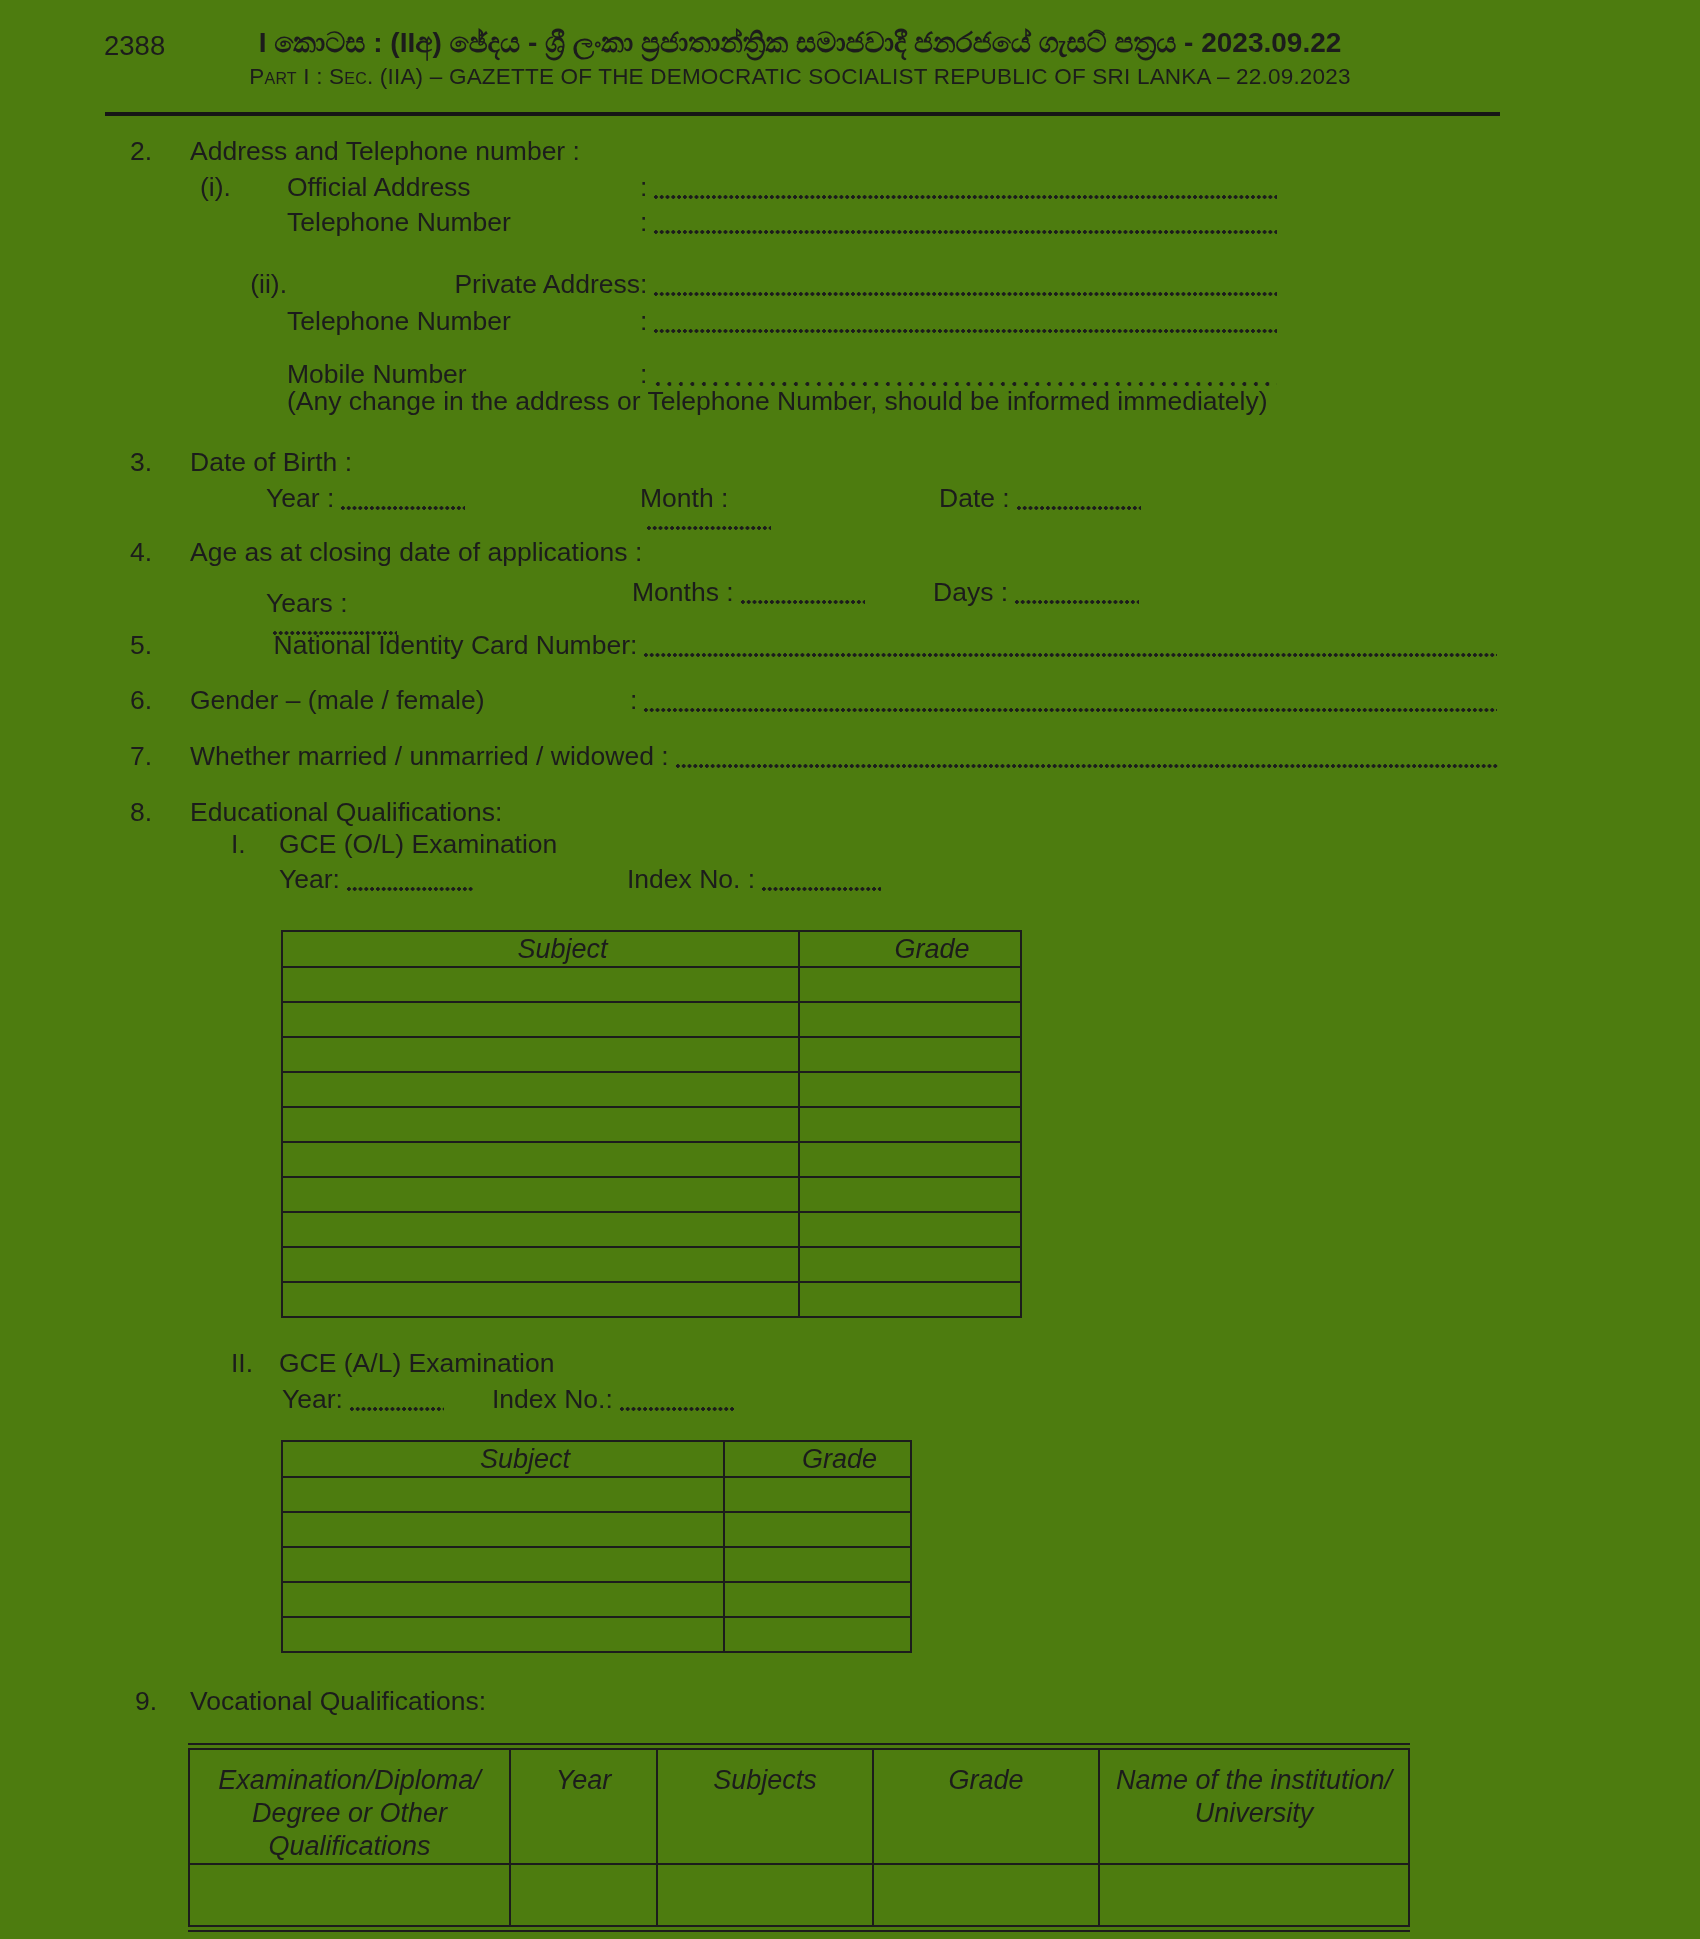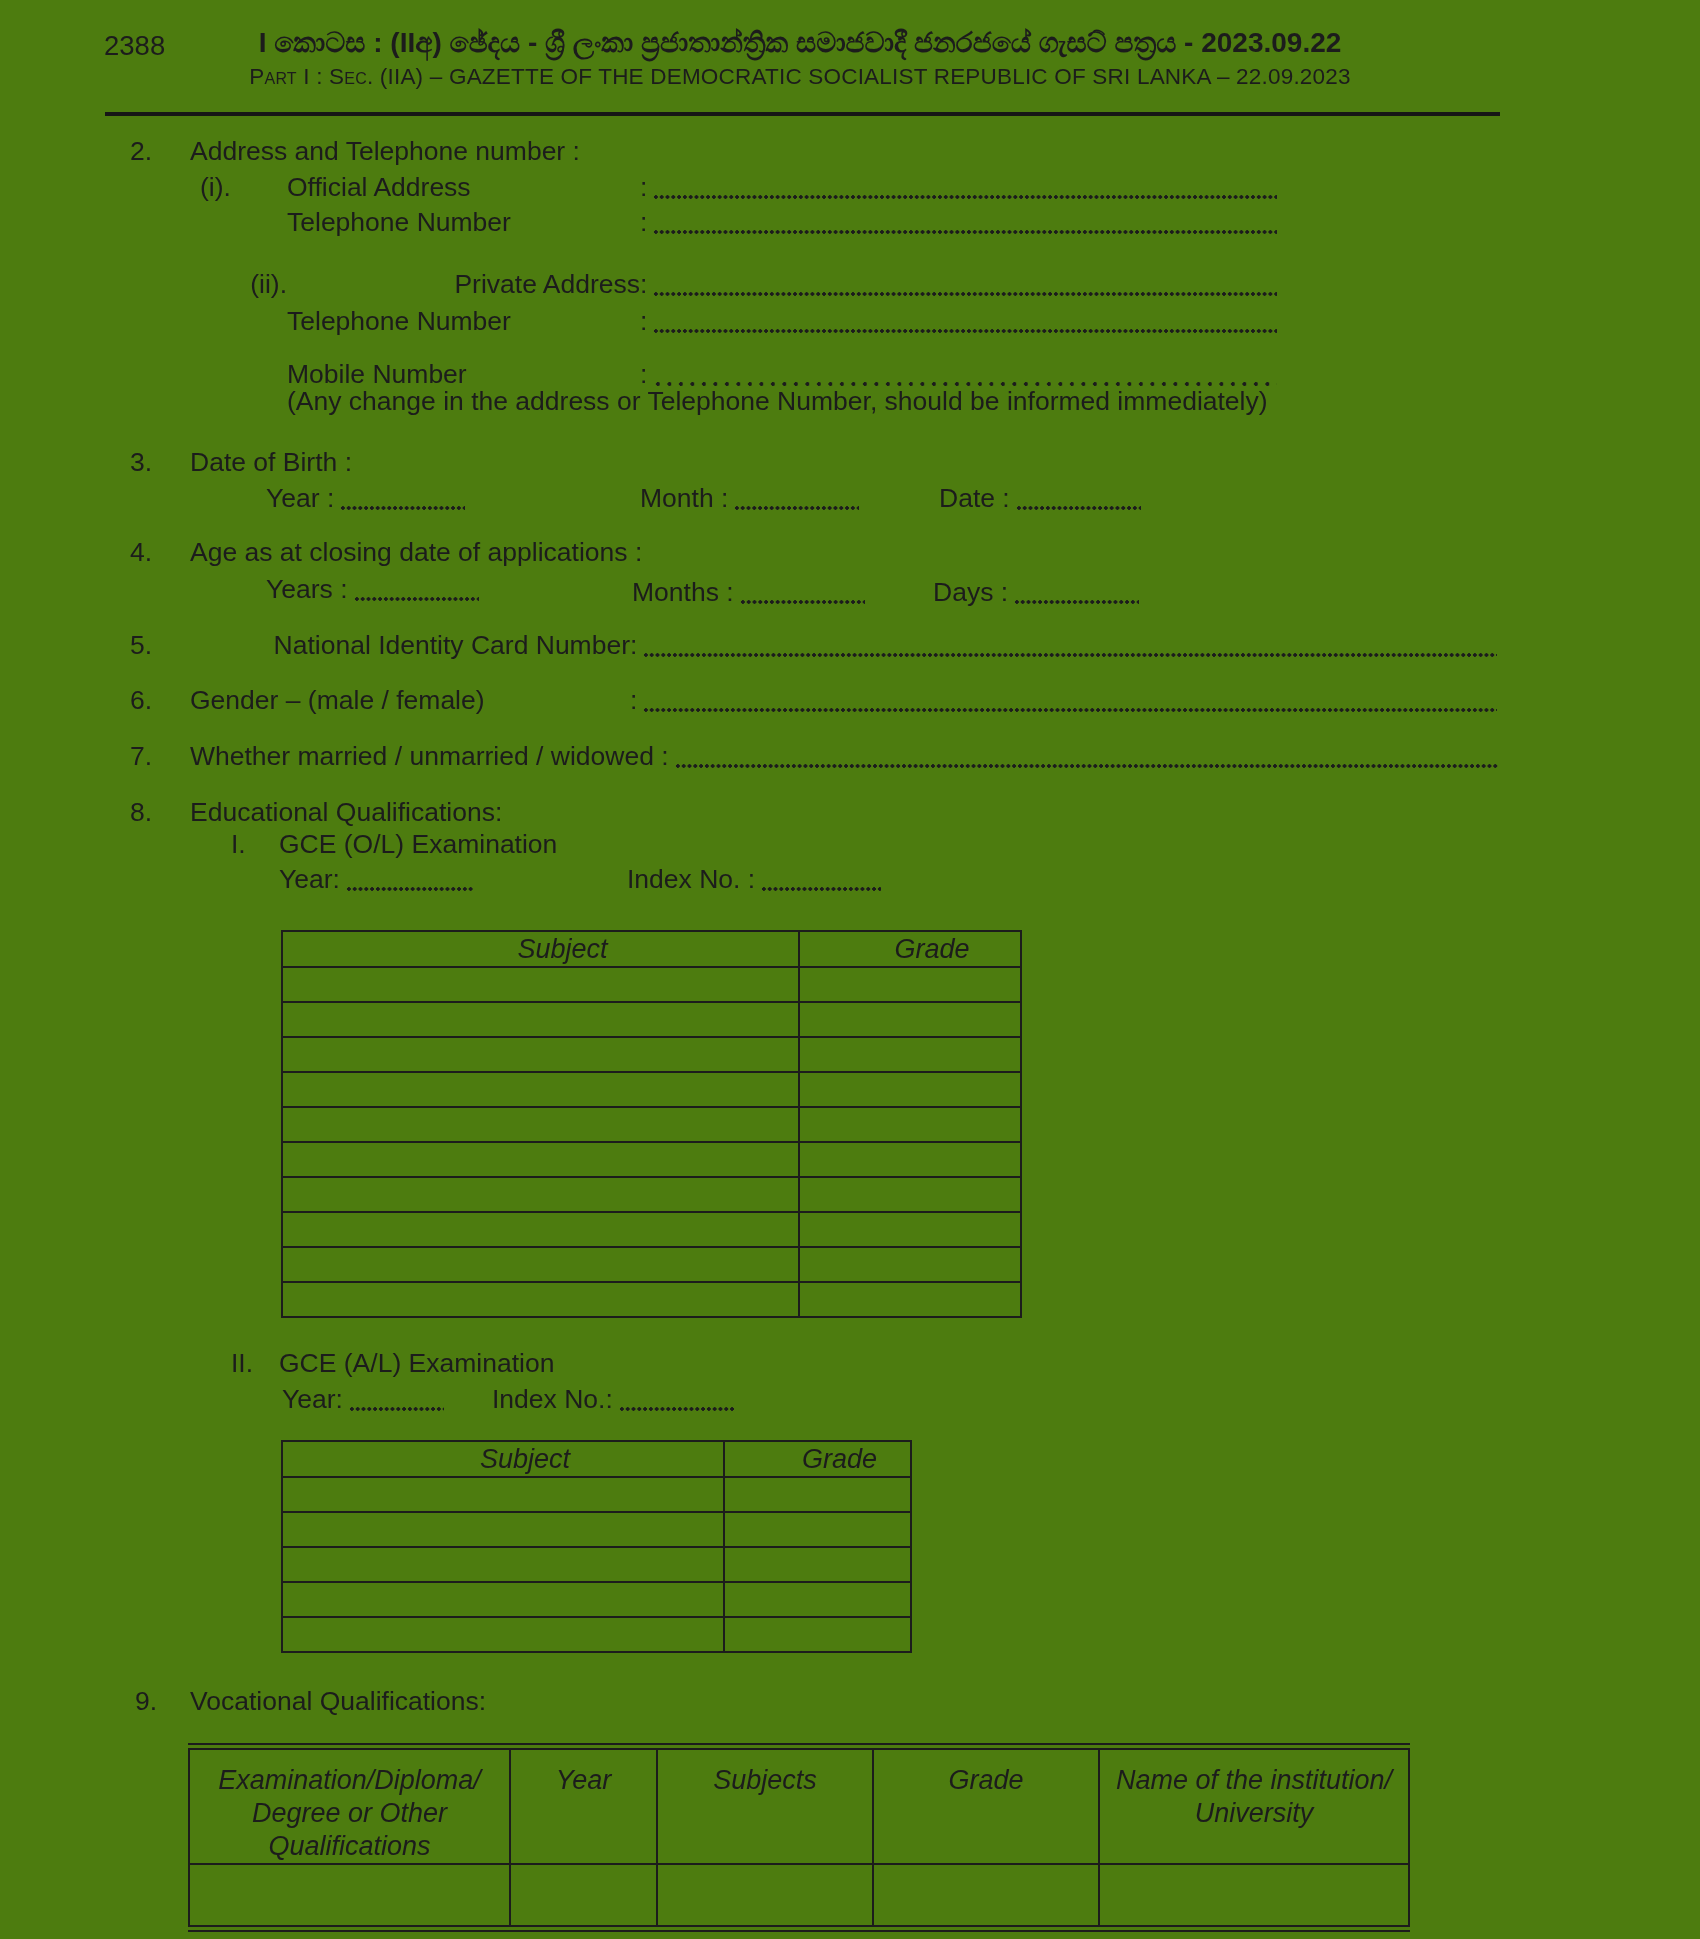--- a/index.html
+++ b/index.html
@@ -118,33 +118,33 @@
     <span>(Any change in the address or Telephone Number, should be informed immediately)</span>
   </div>
 
   <div class="abs line" style="left:130px; top:447px;">
     <span class="num">3.</span><span>Date of Birth :</span>
   </div>
   <div class="abs line" style="left:266px; top:483px;">
     <span class="lab">Year :</span>
     <span class="dots dots-fixed" style="width:125px; margin-left:6px;"></span>
   </div>
-  <div class="abs line" style="left:640px; top:483px;">
+  <div class="abs line" style="left:640px; top:483px;flex-direction:column;">
     <span class="lab">Month :</span>
     <span class="dots dots-fixed" style="width:125px; margin-left:6px;"></span>
   </div>
   <div class="abs line" style="left:939px; top:483px;">
     <span class="lab">Date :</span>
     <span class="dots dots-fixed" style="width:125px; margin-left:6px;"></span>
   </div>
 
   <div class="abs line" style="left:130px; top:537px;">
     <span class="num">4.</span><span>Age as at closing date of applications :</span>
   </div>
-  <div class="abs line" style="left:266px; top:574px;">
+  <div class="abs line" style="left:266px; top:588px;flex-direction:column;">
     <span class="lab">Years :</span>
     <span class="dots dots-fixed" style="width:125px; margin-left:6px;"></span>
   </div>
   <div class="abs line" style="left:632px; top:577px;">
     <span class="lab">Months :</span>
     <span class="dots dots-fixed" style="width:125px; margin-left:6px;"></span>
   </div>
   <div class="abs line" style="left:933px; top:577px;">
     <span class="lab">Days :</span>
     <span class="dots dots-fixed" style="width:125px; margin-left:6px;"></span>

